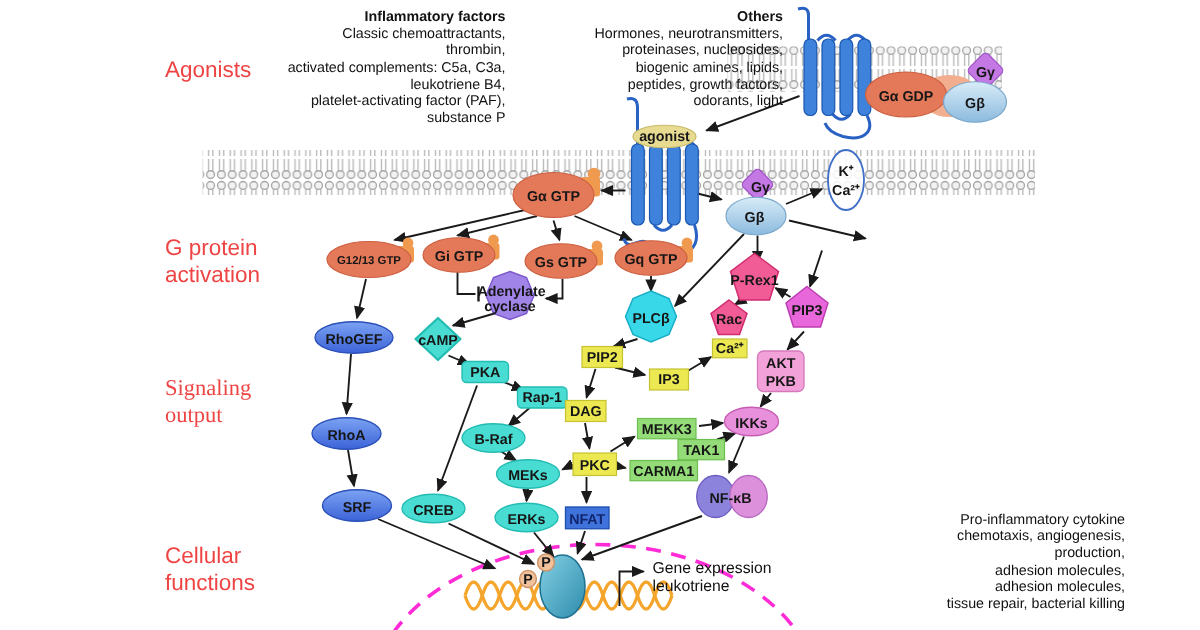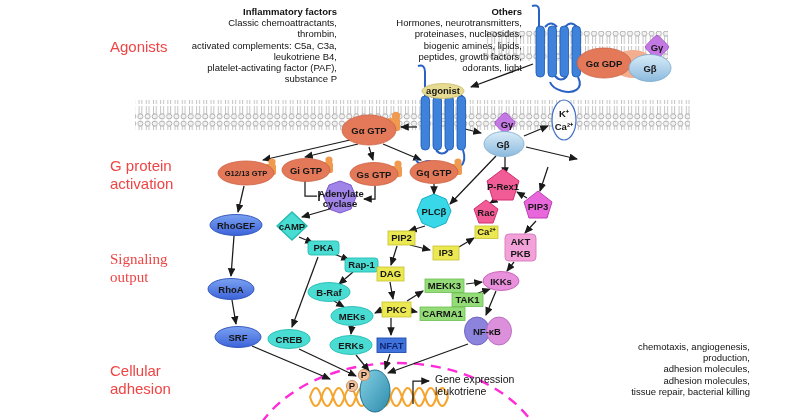--- a/index.html
+++ b/index.html
@@ -320,21 +320,21 @@
 <div class="rowlab" style="left:110px;top:157px;">
   <div>G protein</div>
   <div>activation</div>
 </div>
 <div class="rowlab" style="left:110px;top:250px;font-family:Liberation Serif, serif;">
   <div>Signaling</div>
   <div>output</div>
 </div>
 <div class="rowlab" style="left:110px;top:362px;">
   <div>Cellular</div>
-  <div>adhesion</div>
+  <div>functions</div>
 </div>
 
 <div class="tb" style="left:175px;top:6px;width:162px;">
   <div class="hdr">Inflammatory factors</div>
   <div>Classic chemoattractants,</div>
   <div>thrombin,</div>
   <div>activated complements: C5a, C3a,</div>
   <div>leukotriene B4,</div>
   <div>platelet-activating factor (PAF),</div>
   <div>substance P</div>
@@ -343,20 +343,21 @@
 <div class="tb" style="left:348px;top:6px;width:150px;margin-left:24px;">
   <div class="hdr">Others</div>
   <div>Hormones, neurotransmitters,</div>
   <div>proteinases, nucleosides,</div>
   <div>biogenic amines, lipids,</div>
   <div>peptides, growth factors,</div>
   <div>odorants, light</div>
 </div>
 
 <div class="tb" style="left:555px;top:341px;width:195px;">
+  <div>Pro-inflammatory cytokine</div>
   <div>chemotaxis, angiogenesis,</div>
   <div>production,</div>
   <div>adhesion molecules,</div>
   <div>adhesion molecules,</div>
   <div>tissue repair, bacterial killing</div>
 </div>
 
 <div class="genelab" style="left:435px;top:374px;">
   <div>Gene expression</div>
   <div>leukotriene</div>

